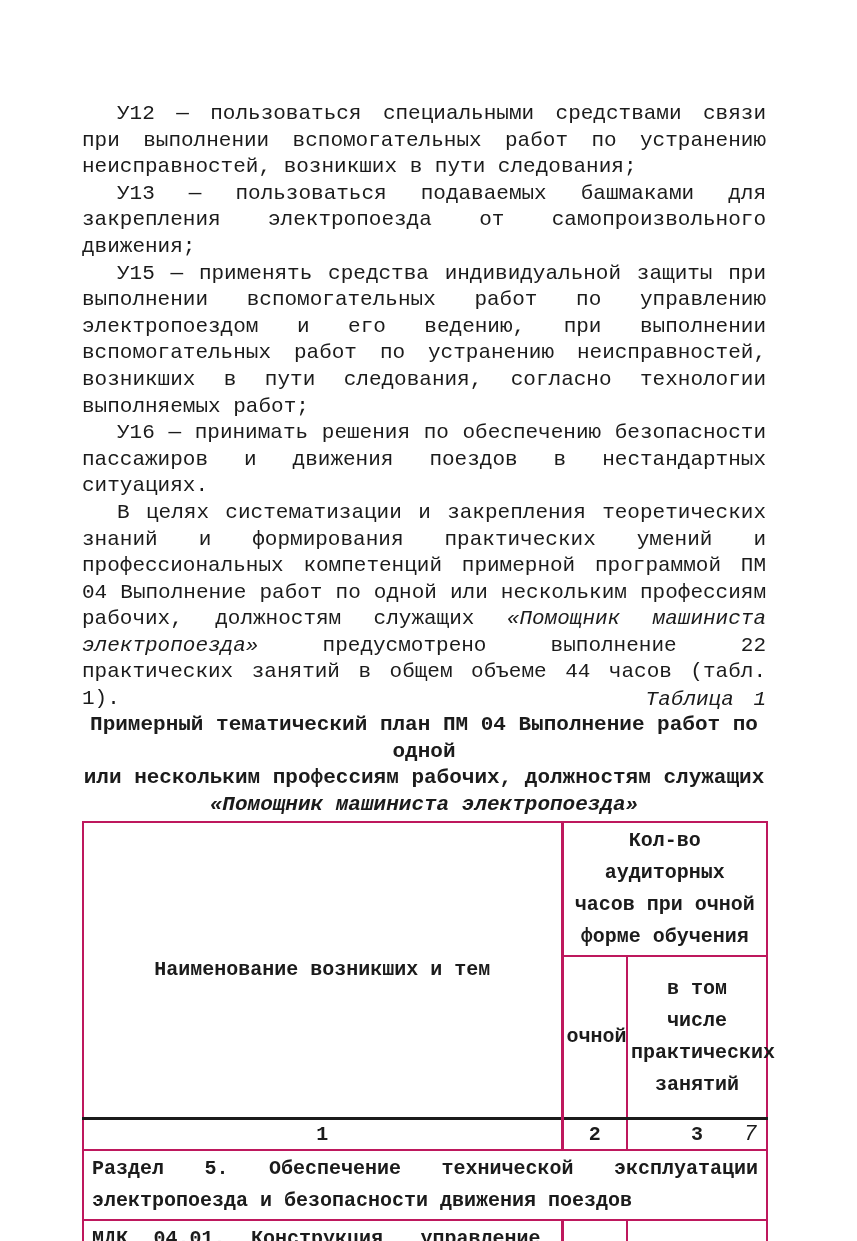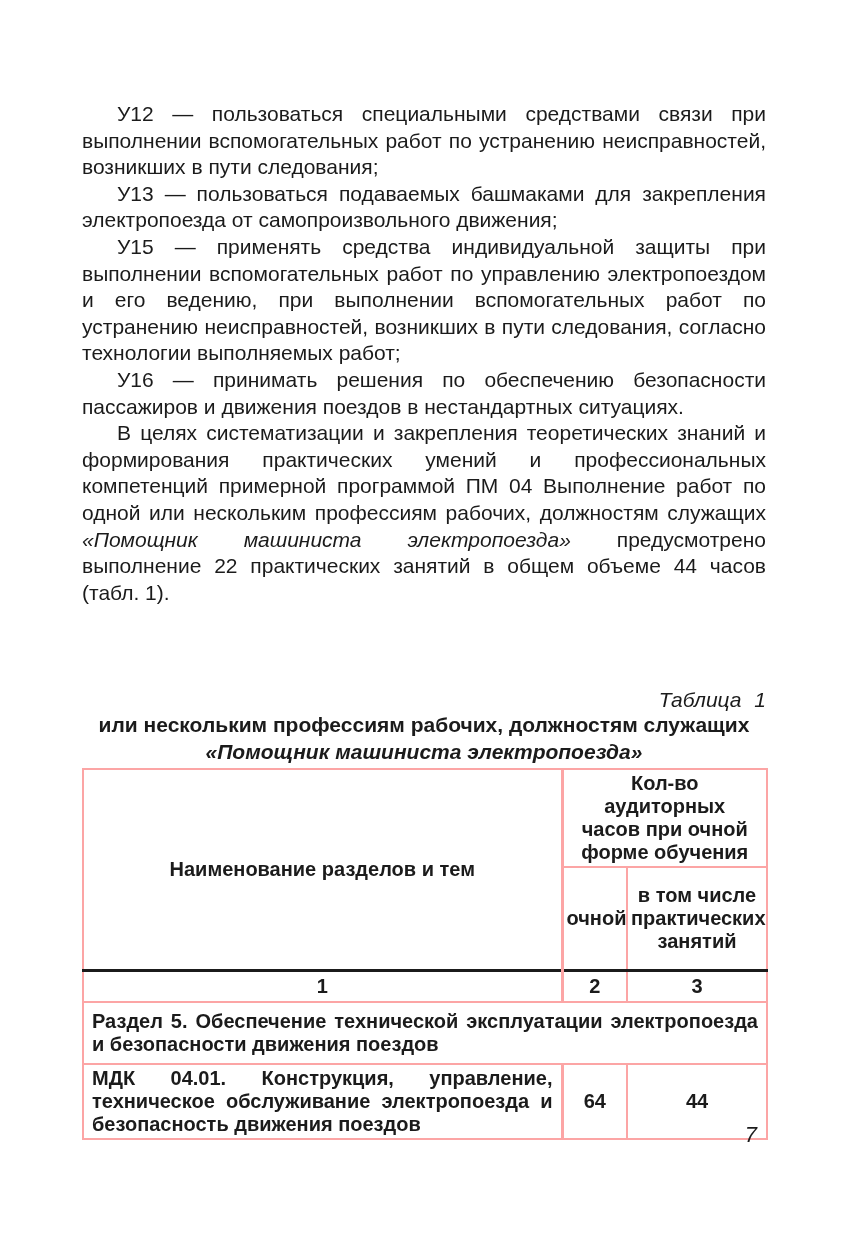--- a/index.html
+++ b/index.html
@@ -2,21 +2,21 @@
 <html><head>
 <meta charset="utf-8">
 <style>
   * { box-sizing: border-box; }
   html, body { margin: 0; padding: 0; background: #ffffff; }
   .page {
     position: relative;
     width: 857px;
     height: 1241px;
     background: #ffffff;
-    font-family: Liberation Sans, sans-serif;
+    font-family: Liberation Mono, monospace;
     color: #1b1b1b;
     overflow: hidden;
   }
   .flow-text {
     position: absolute;
     left: 82px;
     top: 101px;
     width: 684px;
   }
   .body-par {
@@ -47,23 +47,23 @@
     text-align: center;
     margin-top: 1px;
   }
   table.plan {
     border-collapse: collapse;
     width: 684px;
     margin-top: 3px;
     table-layout: fixed;
   }
   .plan th, .plan td {
-    border: 2px solid #fca5a5;
+    border: 2px solid #be185d;
     font-size: 20px;
-    line-height: 23px;
+    line-height: 32px;
     font-weight: bold;
     padding: 2px 8px;
   }
   .plan .name-header {
     text-align: center;
     vertical-align: middle;
     border-right-width: 3px;
   }
   .plan .group-header {
     text-align: center;
@@ -118,33 +118,34 @@
     <p class="body-par">У12 — пользоваться специальными средствами связи при выполнении вспомогательных работ по устранению неисправностей, возникших в пути следования;</p>
     <p class="body-par">У13 — пользоваться подаваемых башмаками для закрепления электропоезда от самопроизвольного движения;</p>
     <p class="body-par">У15 — применять средства индивидуальной защиты при выполнении вспомогательных работ по управлению электропоездом и его ведению, при выполнении вспомогательных работ по устранению неисправностей, возникших в пути следования, согласно технологии выполняемых работ;</p>
     <p class="body-par">У16 — принимать решения по обеспечению безопасности пассажиров и движения поездов в нестандартных ситуациях.</p>
     <p class="body-par"><span>В целях систематизации и закрепления теоретических знаний и формирования практических умений и профессиональных компетенций примерной программой ПМ 04 Выполнение работ по одной или нескольким профессиям рабочих, должностям служащих </span><span class="italic">«Помощник машиниста электропоезда»</span><span> предусмотрено выполнение 22 практических занятий в общем объеме 44 часов (табл. 1).</span></p>
   </div>
 
   <div class="table-block">
     <div class="table-caption">Таблица 1</div>
     <div class="table-title">
+      <div>Примерный тематический план ПМ 04 Выполнение работ по одной</div>
       <div>или нескольким профессиям рабочих, должностям служащих</div>
       <div class="italic">«Помощник машиниста электропоезда»</div>
     </div>
 
     <table class="plan">
       <colgroup>
         <col style="width:479px">
         <col style="width:65px">
         <col style="width:140px">
       </colgroup>
       <tbody>
         <tr>
-          <th rowspan="2" class="name-header">Наименование разделов и тем</th>
+          <th rowspan="2" class="name-header">Наименование возникших и тем</th>
           <th colspan="2" class="group-header">Кол-во аудиторных часов при очной форме обучения</th>
         </tr>
         <tr>
           <th class="sub-header col-total">очной</th>
           <th class="sub-header">в том числе практических занятий</th>
         </tr>
         <tr class="num-row">
           <td style="border-right-width:3px">1</td>
           <td>2</td>
           <td>3</td>

